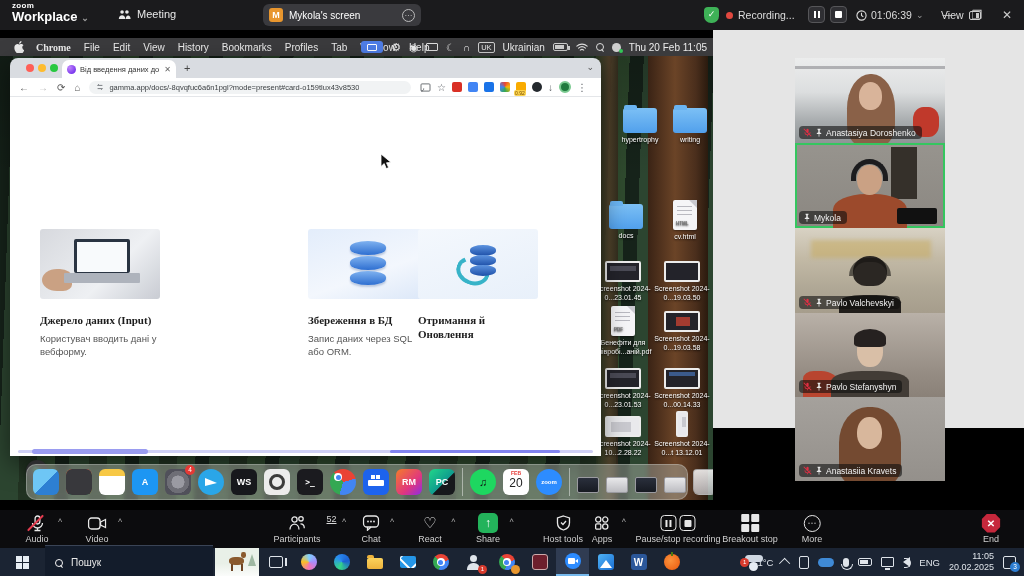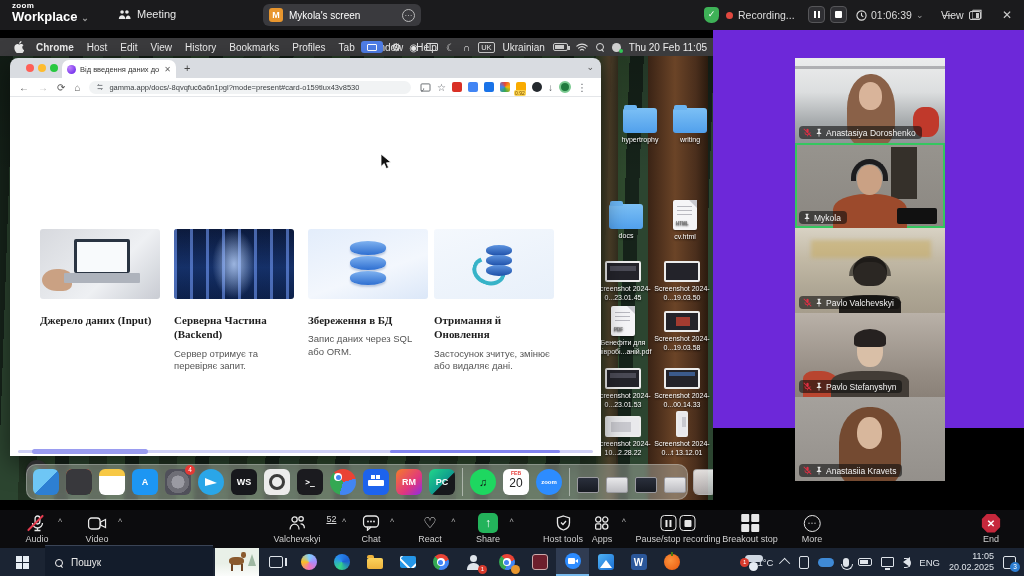--- a/index.html
+++ b/index.html
@@ -1,18 +1,18 @@
 <!DOCTYPE html>
 <html><head>
 <meta charset="utf-8">
 <style>
   * { margin:0; padding:0; box-sizing:border-box; }
   html,body { width:1024px; height:576px; background:#000; overflow:hidden;
     font-family:"Liberation Sans", sans-serif; }
-  #stage { position:relative; width:1024px; height:428px; background:#6d28d9; }
+  #stage { position:relative; width:1024px; height:428px; background:#e5e5e5; }
 
   
   #titlebar { position:absolute; left:0; top:0; width:1024px; height:30px; background:#1b1b1d; }
   .brand { position:absolute; left:12px; top:2px; color:#fff; line-height:1; }
   .brand .z { font-size:8px; font-weight:bold; letter-spacing:.3px; }
   .brand .w { font-size:13px; font-weight:bold; }
   .tb-chevron { color:#9a9a9a; font-size:9px; }
   .meeting { position:absolute; left:118px; top:8px; display:flex; gap:6px; align-items:center; color:#e8e8e8; font-size:11px; }
   .share-pill { position:absolute; left:263px; top:4px; width:158px; height:22px; background:#3a3a3e; border-radius:6px; display:flex; align-items:center; padding:0 6px; gap:6px; }
   .share-pill .av { width:14px; height:14px; border-radius:3px; background:#e8962e; color:#fff; font-size:9px; font-weight:bold; display:flex; align-items:center; justify-content:center; }
@@ -39,21 +39,21 @@
   }
   .trunk1 { position:absolute; left:648px; top:0; width:60px; height:462px;
     background:linear-gradient(90deg,#3a2315,#6b4427 45%,#4a2e1c 80%,#2a1a0e); }
   .trunk2 { position:absolute; left:596px; top:0; width:22px; height:462px;
     background:linear-gradient(90deg,#2d3b24,#57402a 60%,#33261a); opacity:.8; }
 
   
   #macbar { position:absolute; left:0; top:0; width:713px; height:18px; background:#3b3b3d; display:flex; align-items:center; color:#ececec; font-size:10px; }
   #macbar .apple { margin-left:14px; }
   .mb-items { display:flex; gap:13px; margin-left:12px; }
-  .mb-items span:first-child { font-weight:bold; }
+  .mb-items span:first-child { font-weight:bold;font-family:Liberation Serif, serif; }
   .mb-right { position:absolute; right:6px; display:flex; align-items:center; gap:8px; }
   .ss-pill { width:22px; height:12px; background:#4f7ee8; border-radius:3px; display:flex; align-items:center; justify-content:center; }
   .ss-pill i { width:10px; height:7px; border:1px solid #fff; border-radius:1px; display:block; }
   .kb-box { border:1px solid #cfcfcf; border-radius:2px; font-size:7.5px; padding:0 2px; line-height:9px; }
   .batt { width:15px; height:8px; border:1px solid #cfcfcf; border-radius:2px; position:relative; }
   .batt::before { content:""; position:absolute; left:1px; top:1px; bottom:1px; width:9px; background:#cfcfcf; }
   .batt::after { content:""; position:absolute; right:-3px; top:2px; width:2px; height:4px; background:#cfcfcf; }
   .mag { width:8px; height:8px; position:relative; }
   .mag::before { content:""; position:absolute; left:0; top:0; width:6px; height:6px; border:1px solid #dfdfdf; border-radius:50%; }
   .mag::after { content:""; position:absolute; right:0; bottom:0; width:3px; height:1px; background:#dfdfdf; transform:rotate(45deg); }
@@ -297,21 +297,21 @@
     <div id="mac">
       <div class="trunk1"></div>
       <div class="trunk2"></div>
 
       <div id="macbar">
         <svg class="apple sic" width="10" height="12" viewBox="0 0 14 17">
             <path fill="#ececec" d="M11.6 9c0-2 1.6-3 1.7-3.1-1-1.4-2.4-1.6-2.9-1.6-1.2-.1-2.4.7-3 .7-.6 0-1.6-.7-2.6-.7C3.4 4.4 2 5.2 1.2 6.5c-1.6 2.7-.4 6.7 1.1 8.9.7 1 1.6 2.2 2.7 2.2 1.1 0 1.5-.7 2.8-.7s1.7.7 2.8.7c1.2 0 1.9-1 2.6-2.1.8-1.2 1.2-2.4 1.2-2.5-.1 0-2.7-1-2.8-4zM9.6 2.8c.6-.7 1-1.7.9-2.8-.9 0-1.9.6-2.5 1.3-.6.6-1 1.7-.9 2.7 1 .1 1.9-.5 2.5-1.2z"></path>
           </svg>
         <div class="mb-items">
           <span>Chrome</span>
-          <span>Host</span>
+          <span>File</span>
           <span>Edit</span>
           <span>View</span>
           <span>History</span>
           <span>Bookmarks</span>
           <span>Profiles</span>
           <span>Tab</span>
           <span>Window</span>
           <span>Help</span>
         </div>
         <div class="mb-right">
@@ -441,51 +441,43 @@
         </div>
         <div id="content">
 
           <div class="card" style="left:30px">
             <div class="cimg img-input">
                 <div class="hand"></div>
                 <div class="scr"></div>
                 <div class="kb"></div>
               </div>
             <div class="ctitle">Джерело даних (Input)</div>
-          </div>
-          <div class="card" style="left:164px">
-            <div class="cimg img-server">
-                <div class="racks"></div>
-                <div class="glow"></div>
-              </div>
-            <div class="ctitle">Серверна Частина (Backend)</div>
-            <div class="cdesc">Сервер отримує та перевіряє запит.</div>
+            <div class="cdesc">Користувач вводить дані у вебформу.</div>
           </div>
           <div class="card" style="left:298px">
             <div class="cimg img-db">
                 <div class="db-cyl">
                   <i></i>
                   <i></i>
                   <i></i>
                 </div>
               </div>
             <div class="ctitle">Збереження в БД</div>
             <div class="cdesc">Запис даних через SQL або ORM.</div>
           </div>
-          <div class="card" style="left:424px">
+          <div class="card" style="left:408px">
             <div class="cimg img-crud">
                 <div class="arrow"></div>
                 <div class="cyl">
                   <i></i>
                   <i></i>
                   <i></i>
                 </div>
               </div>
             <div class="ctitle">Отримання й Оновлення</div>
-            <div class="cdesc">Застосунок зчитує, змінює або видаляє дані.</div>
           </div>
 
           <div class="progress">
               <span class="seg1"></span>
               <span class="seg2"></span>
             </div>
         </div>
         <div class="editbtn">✎</div>
       </div>
 
@@ -676,21 +668,21 @@
         <svg class="sic" width="17" height="16" viewBox="0 0 17 16">
             <g fill="none" stroke="#e8e8e8" stroke-width="1.3">
               <circle cx="6" cy="4.5" r="2.6"></circle>
               <path d="M1.5 14.5c0-3.2 2-5.3 4.5-5.3s4.5 2.1 4.5 5.3"></path>
               <circle cx="12.5" cy="3.8" r="2.2"></circle>
               <path d="M12 8.8c2.2 0 3.8 1.8 3.8 4.4"></path>
             </g>
           </svg>
         <span class="cnt">52</span>
       </div>
-      <div class="lb">Valchevskyi</div>
+      <div class="lb">Participants</div>
       <span class="ch" style="right:-26px">˄</span>
     </div>
     <div class="zc" style="left:371px">
       <div class="ic">
           <svg class="sic" width="17" height="16" viewBox="0 0 17 16">
             <rect x="1" y="1" width="15" height="11" rx="3.5" fill="none" stroke="#e8e8e8" stroke-width="1.3"></rect>
             <path d="M5 12v3.2L8.6 12" fill="none" stroke="#e8e8e8" stroke-width="1.3"></path>
             <g fill="#e8e8e8">
               <circle cx="5.5" cy="6.5" r=".9"></circle>
               <circle cx="8.5" cy="6.5" r=".9"></circle>

